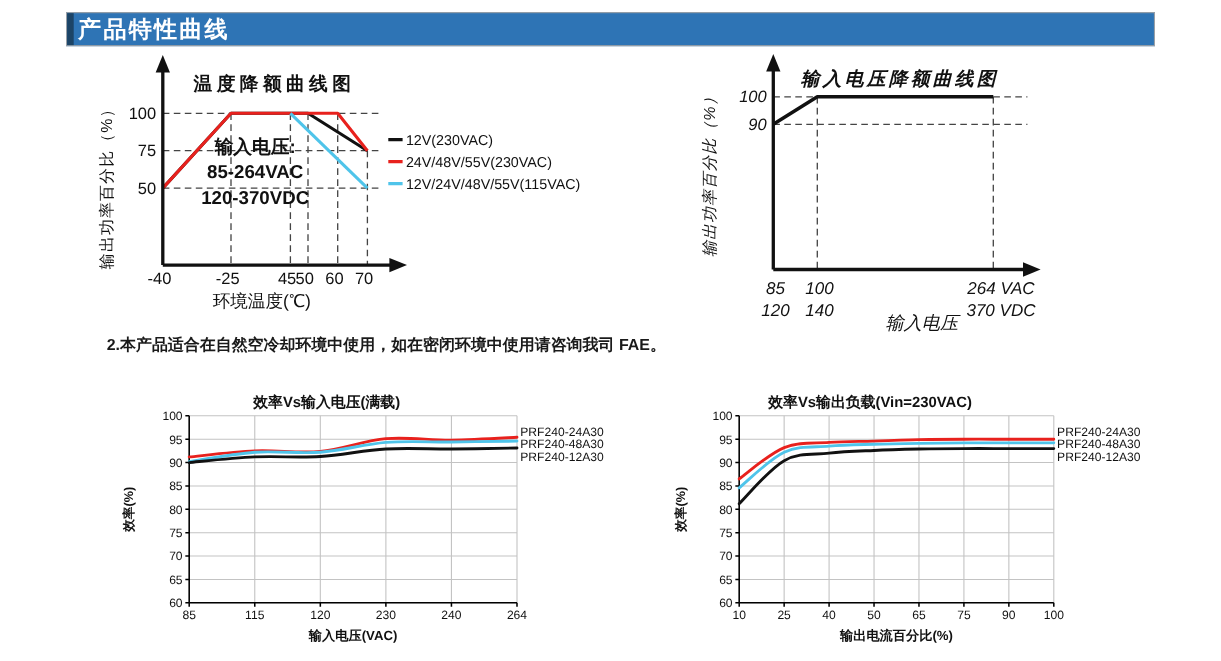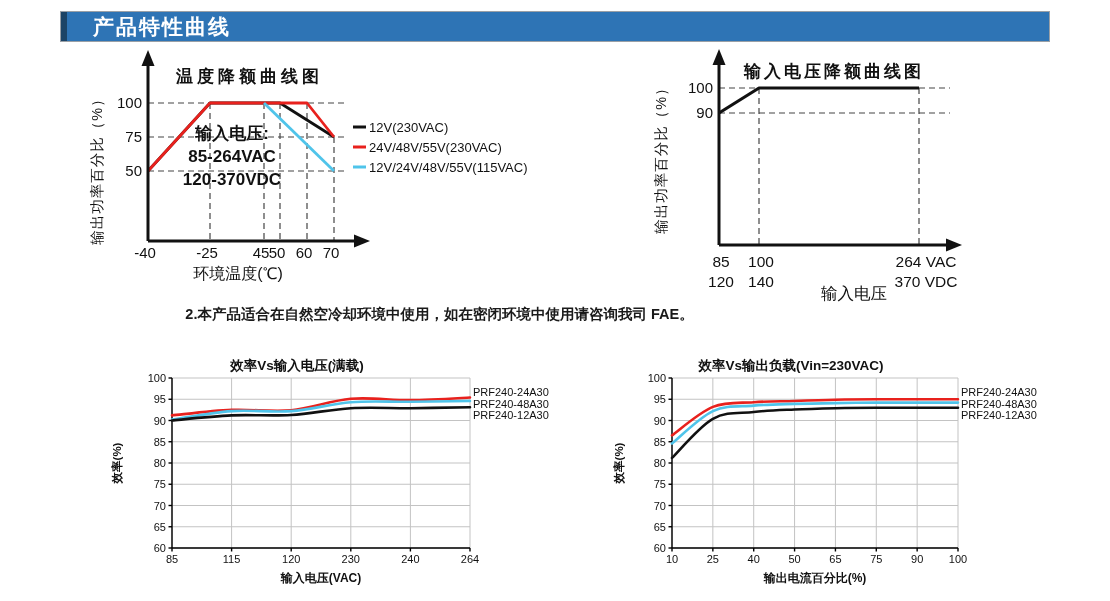--- a/index.html
+++ b/index.html
@@ -1,29 +1,29 @@
 <!DOCTYPE html>
 <html><head>
 <meta charset="utf-8">
 <style>
   html,body{margin:0;padding:0;background:#fff;}
   .page{position:relative;width:1110px;height:601px;background:#ffffff;overflow:hidden;
         font-family:"Liberation Sans", sans-serif;color:#111;}
   .header{position:absolute;left:60px;top:11px;width:990px;height:31px;box-sizing:border-box;
           border:1px solid #9aa0a6;display:flex;align-items:center;}
   .header .accent{width:6px;height:100%;flex:0 0 6px;}
-  .header-title{color:#fff;font-size:21px;font-weight:bold;padding-left:26px;letter-spacing:2px;}
+  .header-title{color:#fff;font-size:21px;font-weight:bold;padding-left:4px;letter-spacing:2px;}
   figure.chart{position:absolute;margin:0;padding:0;}
   .c-tl{left:60px;top:46px;text-align:right;}
-  .c-tr{left:644px;top:45px;}
+  .c-tr{left:628px;top:45px;font-style:italic;}
   .c-bl{left:105px;top:356px;}
   .c-br{left:605px;top:356px;}
   .notes{position:absolute;left:62px;top:303px;width:720px;font-size:14.5px;font-weight:600;
          line-height:23px;color:#1a1a1a;}
-  .note-line.indent{padding-left:35px;text-align:center;}
+  .note-line.indent{padding-left:35px;}
   svg text{fill:#111;font-family:"Liberation Sans", sans-serif;}
   .dash{stroke:#444;stroke-width:1.2;stroke-dasharray:6 4;fill:none;}
   .axis{stroke:#111;stroke-width:3;}
   .grid{stroke:#c3c3c3;stroke-width:1;}
   .ax2{stroke:#000;stroke-width:1.4;}
 </style>
 </head>
 <body>
 
 <div class="page">

